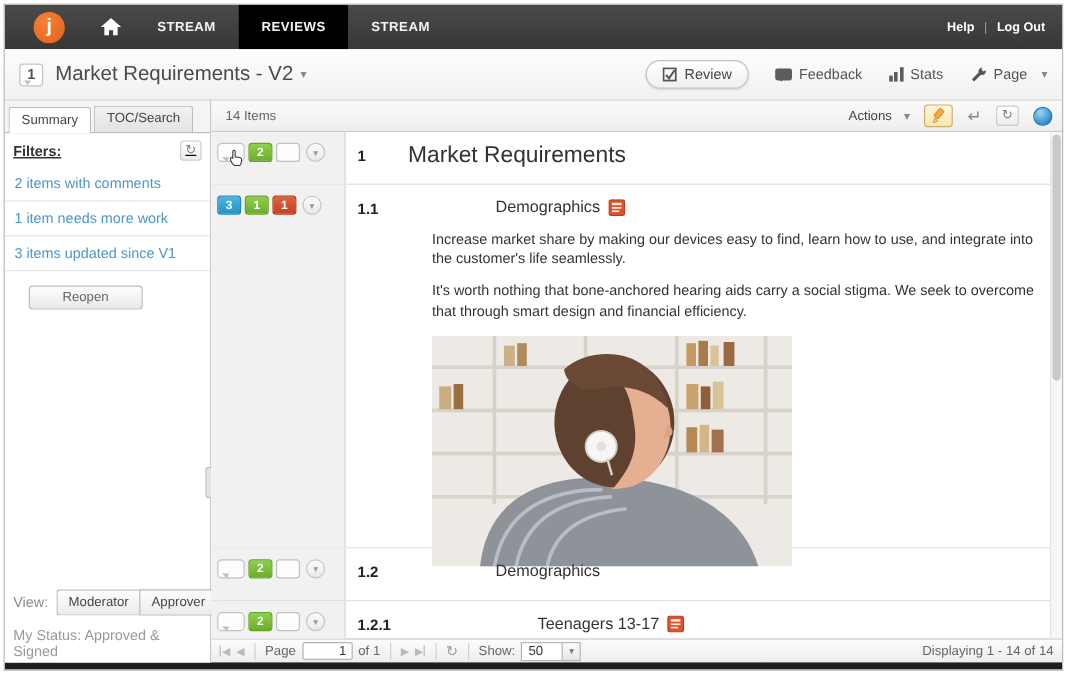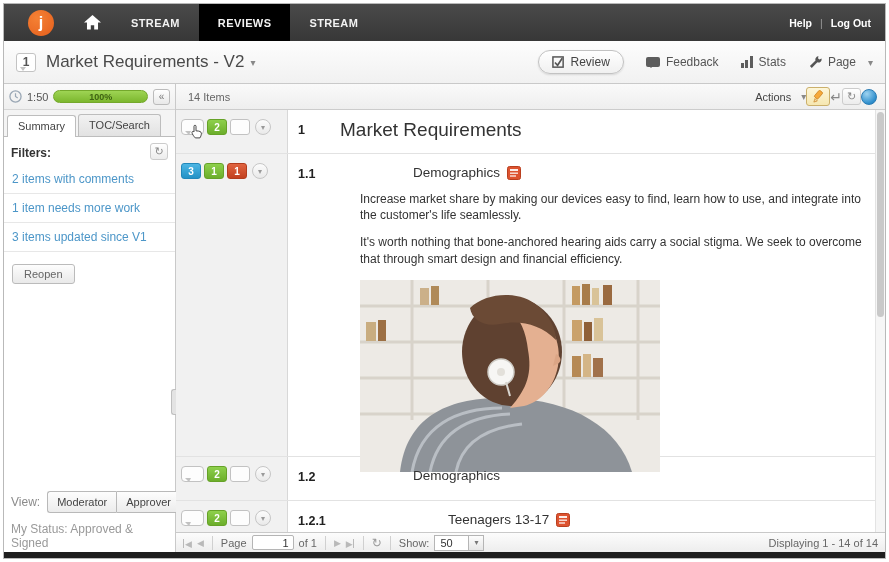--- a/index.html
+++ b/index.html
@@ -37,41 +37,41 @@
   
   .sidebar { width:172px; flex:0 0 172px; border-right:1px solid #c9c9c9; background:#fff; display:flex; flex-direction:column; position:relative; }
   .timer-row { height:26px; flex:0 0 26px; background:linear-gradient(#fafafa,#efefef); border-bottom:1px solid #d6d6d6; display:flex; align-items:center; gap:5px; padding:0 5px; }
   .timer-text { font-size:11px; color:#555; }
   .progress { flex:1; height:13px; border-radius:7px; background:linear-gradient(#9ed454,#7cb72e); border:1px solid #74a82c; font-size:9px; font-weight:bold; color:#3e6312; display:flex; align-items:center; justify-content:center; }
   .collapse-btn { width:17px; height:16px; border:1px solid #bbb; border-radius:3px; background:linear-gradient(#fff,#e8e8e8); font-size:10px; color:#777; display:flex; align-items:center; justify-content:center; }
   .tabs { display:flex; gap:2px; padding:4px 3px 0 3px; background:#f4f4f4; }
   .tab { font-size:11px; color:#444; padding:4px 10px 4px; border:1px solid #bdbdbd; border-bottom:none; border-radius:3px 3px 0 0; background:linear-gradient(#f2f2f2,#e2e2e2); }
   .tab.active { background:#fff; position:relative; top:1px; padding-bottom:5px; }
   .side-panel { background:#fff; border-top:1px solid #bdbdbd; flex:1; display:flex; flex-direction:column; min-height:0; }
-  .filters-head { display:flex; align-items:flex-end; justify-content:space-between; padding:6px 7px 5px; }
+  .filters-head { display:flex; align-items:center; justify-content:space-between; padding:6px 7px 5px;text-decoration:underline; }
   .filters-label { font-size:12px; font-weight:bold; color:#333; }
   .mini-btn { width:18px; height:17px; border:1px solid #ccc; border-radius:3px; background:linear-gradient(#fff,#ececec); color:#888; font-size:11px; line-height:15px; text-align:center; }
   .filter-link { font-size:12px; color:#4c96c8; padding:7px 8px; border-bottom:1px solid #e7e7e7; }
   .filter-link:first-of-type { border-top:1px solid #e7e7e7; }
-  .reopen-btn { margin:12px 8px; align-self:flex-start; font-size:11px; color:#666; padding:3px 11px; border:1px solid #bbb; border-radius:3px; background:linear-gradient(#fdfdfd,#e9e9e9); }
+  .reopen-btn { margin:12px 20px; align-self:flex-start; font-size:11px; color:#666; padding:3px 27px; border:1px solid #bbb; border-radius:3px; background:linear-gradient(#fdfdfd,#e9e9e9); }
   .resize-handle { position:absolute; right:-1px; top:305px; width:5px; height:26px; background:#e3e3e3; border:1px solid #bfbfbf; border-right:none; border-radius:3px 0 0 3px; }
   .side-bottom { margin-top:auto; padding:6px 7px 2px; }
   .view-row { display:flex; align-items:center; gap:7px; }
   .view-label { font-size:12px; color:#8b8b8b; }
   .seg { display:flex; }
   .seg-btn { font-size:11px; color:#444; padding:4px 9px; border:1px solid #b9b9b9; background:linear-gradient(#fdfdfd,#ececec); }
   .seg-btn:first-child { border-radius:3px 0 0 3px; border-right:none; }
   .seg-btn:last-child { border-radius:0 3px 3px 0; }
   .my-status { font-size:12px; color:#999; padding-top:9px; }
 
   
   .main { flex:1; display:flex; flex-direction:column; min-width:0; background:#fff; }
   .items-header { height:26px; flex:0 0 26px; background:linear-gradient(#fafafa,#eee); border-bottom:1px solid #ccc; display:flex; align-items:center; padding:0 8px 0 12px; }
   .items-count { font-size:11px; color:#666; }
-  .hdr-right { margin-left:auto; display:flex; align-items:center; }
+  .hdr-right { margin-left:auto; display:flex; align-items:center; gap:12px; }
   .actions { font-size:11px; color:#444; display:flex; align-items:center; gap:4px; }
   .tool-sel { width:24px; height:19px; border:1px solid #cbb06b; border-radius:3px; background:linear-gradient(#fdf6d9,#f6e7b1); display:flex; align-items:center; justify-content:center; }
   .icon-plain { color:#888; font-size:14px; line-height:1; }
   .mini-btn2 { width:19px; height:17px; border:1px solid #ccc; border-radius:3px; background:linear-gradient(#fff,#ececec); color:#888; font-size:11px; line-height:15px; text-align:center; }
   .globe { width:16px; height:16px; border-radius:50%; background:radial-gradient(circle at 35% 28%, #9ed3f0, #2f8fcd 70%, #1d6fa8); border:1px solid #2a7cb4; }
 
   
   .rows { flex:1; min-height:0; overflow:hidden; position:relative; }
   .row { display:flex; border-bottom:1px solid #e2e2e2; }
   .gutter { width:112px; flex:0 0 112px; background:#f1f1f1; border-right:1px solid #d8d8d8; display:flex; gap:3px; padding:9px 0 0 5px; align-items:flex-start; }
@@ -164,29 +164,20 @@
             </svg>
         <span>Page</span>
         <span class="caret">▾</span>
       </div>
     </div>
   </div>
 
   <div class="body">
 
     <aside class="sidebar">
-      <div class="timer-row">
-        <svg width="13" height="13" viewBox="0 0 14 14">
-              <circle cx="7" cy="7" r="6" fill="#f2f2f2" stroke="#9aa7b5" stroke-width="1.4"></circle>
-              <path d="M7 3.5 V7 L9.4 8.6" fill="none" stroke="#9aa7b5" stroke-width="1.3"></path>
-            </svg>
-        <span class="timer-text">1:50</span>
-        <div class="progress">100%</div>
-        <div class="collapse-btn">«</div>
-      </div>
       <div class="tabs">
         <div class="tab active">Summary</div>
         <div class="tab">TOC/Search</div>
       </div>
       <div class="side-panel">
         <div class="filters-head">
           <span class="filters-label">Filters:</span>
           <span class="mini-btn">↻</span>
         </div>
         <div class="filter-link">2 items with comments</div>

